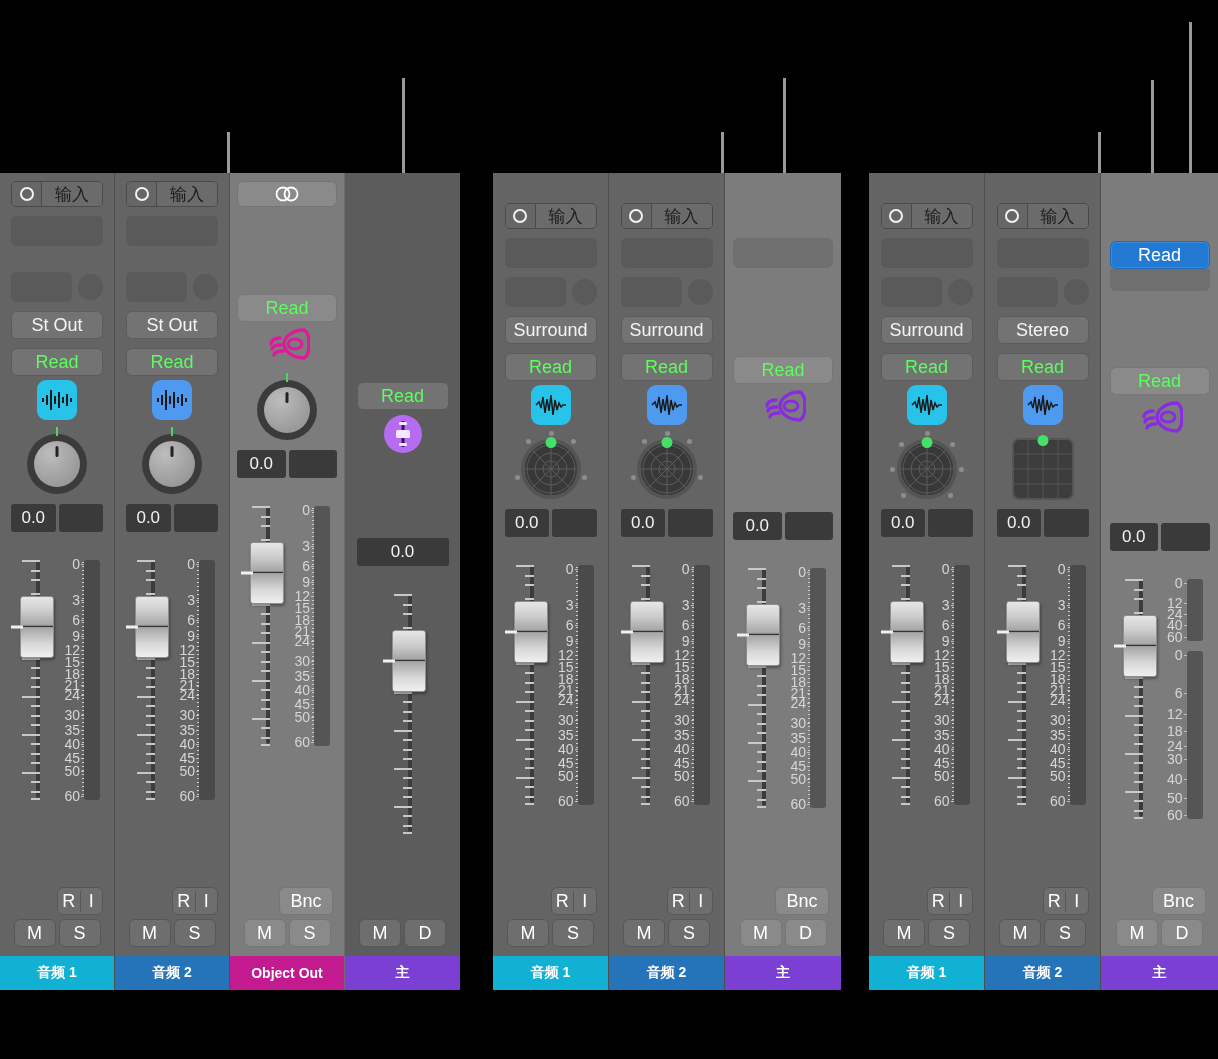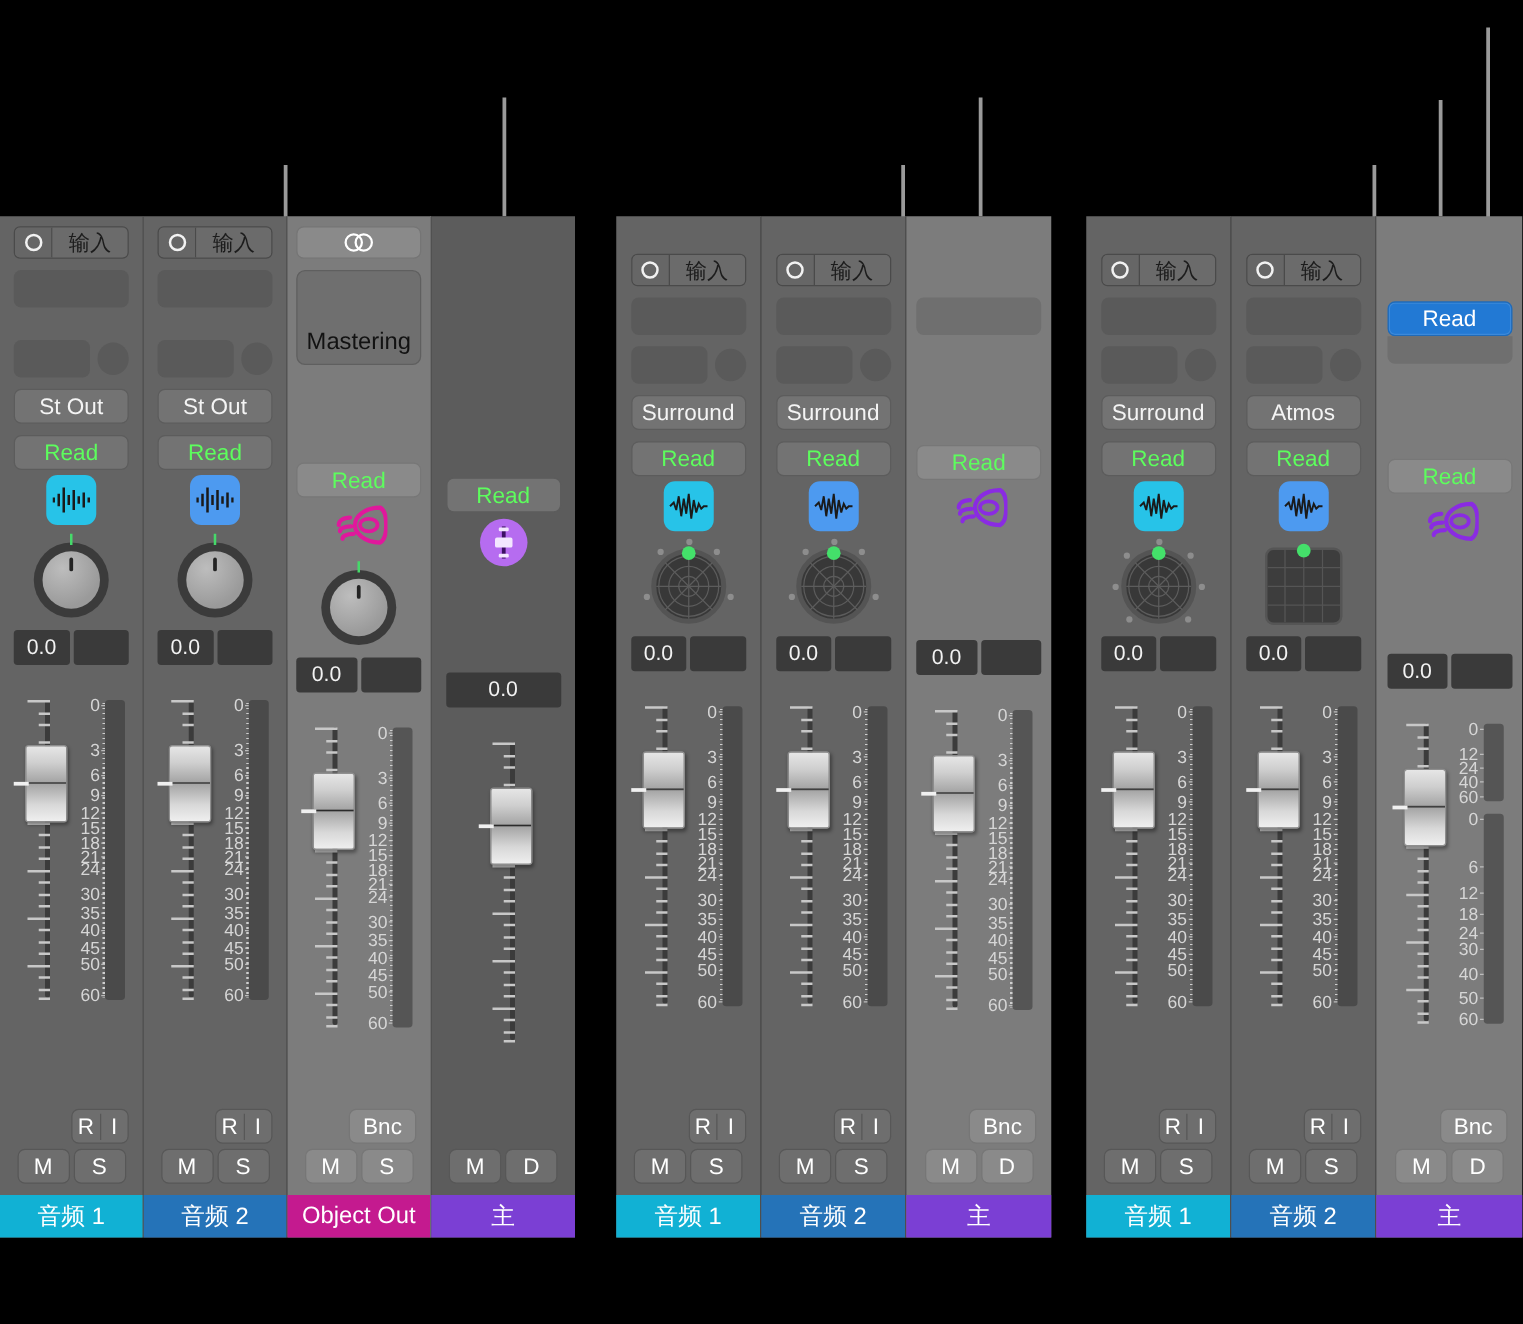--- a/index.html
+++ b/index.html
@@ -231,21 +231,21 @@
   .sbtn.light { background: #8a8a8a; border-color: #767676; }
   .sbtn.ri { min-width: 0; width: 46px; padding: 0; border-radius: 6px; overflow: hidden; display: flex; }
   .sbtn.ri b { flex: 1; display: flex; align-items: center; justify-content: center; font-weight: normal; }
   .sbtn.ri b:first-child { border-right: 1px solid #575757; }
   .sbtn.bnc { width: 54px; }
 
   
   .plate {
     width: 100%; height: 34px;
     display: flex; align-items: center; justify-content: center;
-    color: #fff; font-size: 19px;
+    color: #fff; font-size: 14px; font-weight: bold;
   }
 </style>
 </head>
 <body>
 
 <div class="canvas">
 
   <div class="lead-v" style="left:227px; top:132px; height:396px;"></div>
   <div class="lead-h" style="left:196px; top:527px; width:32px;"></div>
 
@@ -494,23 +494,20 @@
 
     <div class="strip light" style="width:115px;">
       <div class="pad-top"></div>
       <div class="link-btn">
         <svg width="26" height="16" viewBox="0 0 26 16">
           <circle cx="9" cy="8" r="6.5" fill="none" stroke="#fff" stroke-width="1.8"></circle>
           <circle cx="17" cy="8" r="6.5" fill="none" stroke="#fff" stroke-width="1.8"></circle>
         </svg>
       </div>
       <div class="gap-s"></div>
-      <div class="plug-slot">
-        <span>Mastering</span>
-      </div>
       <div style="height:78px;"></div>
       <div class="wbtn light read" style="width:100px;">Read</div>
       <div class="icon-wrap">
         <div>
           <svg width="46" height="40" viewBox="0 0 46 40">
             <g fill="none" stroke="#e0189c" stroke-width="3.4" stroke-linecap="round">
               <path d="M40 6 C27 6 20 14 20 20 C20 26 27 34 40 34 C44 32 45 26 45 20 C45 14 44 8 40 6 Z"></path>
               <path d="M16 14 C10 14 7 17 7 20"></path>
               <path d="M17 21 C11 21 8 23 8 25"></path>
               <path d="M19 27 C13 27 10 29 10 31"></path>
@@ -1129,21 +1126,21 @@
           </div>
         <div class="io-name">输入</div>
       </div>
       <div class="slot"></div>
       <div class="gap-s"></div>
       <div class="send-row">
         <div class="send-rect"></div>
         <div class="send-round"></div>
       </div>
       <div class="gap-s"></div>
-      <div class="wbtn">Atmos</div>
+      <div class="wbtn">Stereo</div>
       <div class="gap-s"></div>
       <div class="wbtn read">Read</div>
       <div class="icon-wrap">
         <div class="ic-rect" style="background:#4d9af0;">
           <svg width="32" height="22" viewBox="0 0 32 22">
             <polyline points="1,11 4,8 6,14 8,3 10,19 12,5 14,17 16,1 18,21 20,6 22,16 24,9 26,13 28,11 31,11" fill="none" stroke="#1a1a1a" stroke-width="1.5"></polyline>
           </svg>
         </div>
       </div>
       <div class="knob-wrap">

